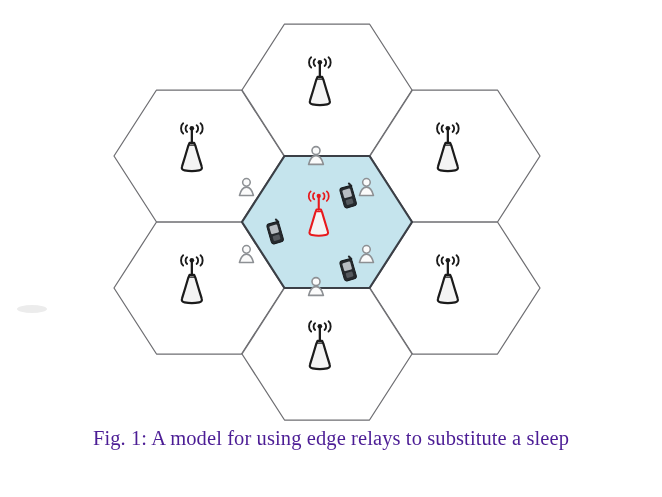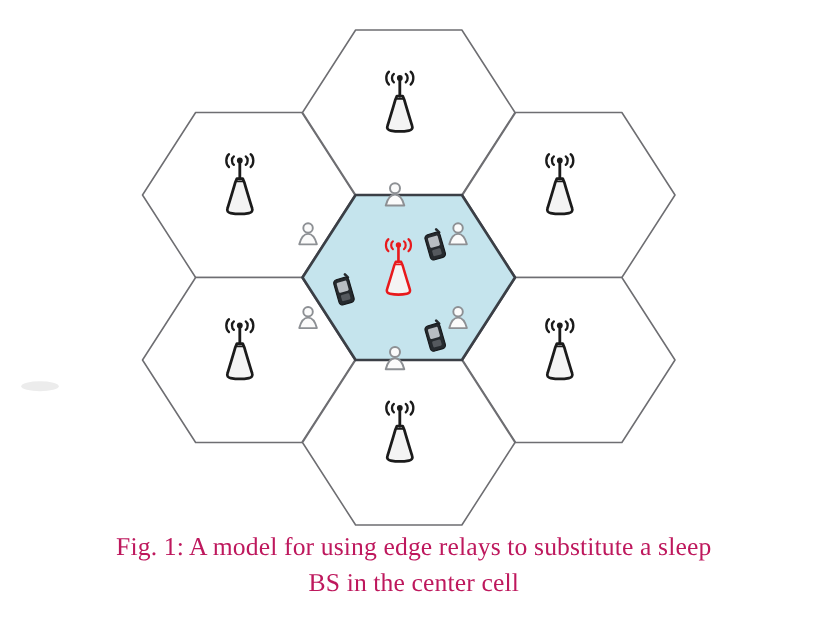--- a/index.html
+++ b/index.html
@@ -30,21 +30,21 @@
   }
   .caption-block {
     position: absolute;
     left: 0;
     top: 424px;
     width: 662px;
     text-align: center;
     font-family: "Liberation Serif", serif;
     font-size: 20.5px;
     line-height: 29px;
-    color: #be185d;
+    color: #4c1d95;
     letter-spacing: 0.1px;
   }
   .caption-line {
     display: block;
     white-space: nowrap;
   }
 </style>
 </head>
 <body>
 
@@ -179,16 +179,15 @@
       <g transform="translate(337,259) rotate(-16) scale(0.92)">
           <use href="#sym-phone"></use>
         </g>
     </g>
 
     <ellipse class="smudge" cx="32" cy="309" rx="15" ry="4"></ellipse>
   </svg>
 
   <div class="caption-block">
     <span class="caption-line">Fig. 1: A model for using edge relays to substitute a sleep</span>
-    <span class="caption-line">BS in the center cell</span>
   </div>
 
 </div>
 
 </body></html>

